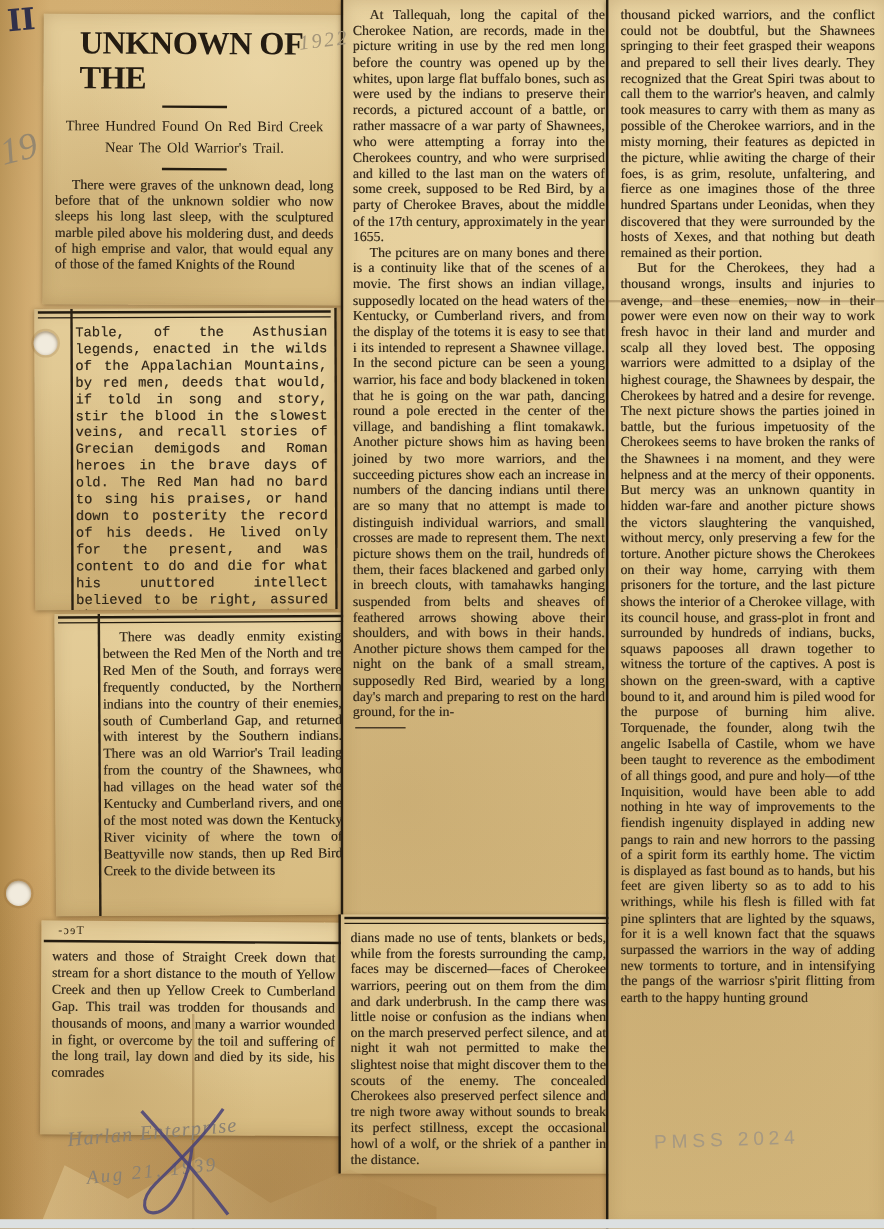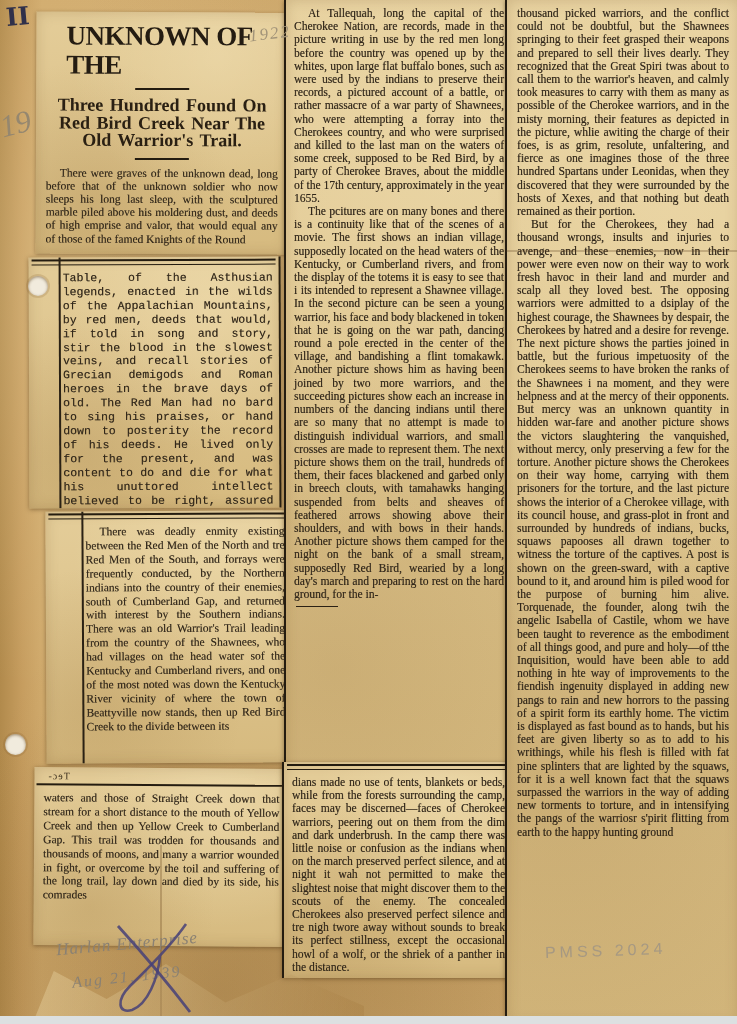--- a/index.html
+++ b/index.html
@@ -26,21 +26,21 @@
   .body{
     margin:0;font-size:11.5px;line-height:13.2px;text-align:justify;
     color:#31271a;text-shadow:0.3px 0 0 rgba(49,39,26,0.5);
   }
   .lh14{line-height:13.9px;}
   .indent{text-indent:14px;}
   .headline{margin:10px 0 0 0;font-weight:bold;color:#241c12;font-size:27px;line-height:29px;letter-spacing:-0.5px;}
   .hl1{display:block;margin-left:30px;}
   .hl2{display:block;margin-left:84px;}
   .rule-short{width:54px;border-top:2.5px solid #241c10;margin:8px auto 7px auto;}
-  .subhead{margin:0;padding:0 18px;font-size:18px;line-height:17.5px;font-weight:bold;text-align:center;word-spacing:2px;color:#2a2013;}
+  .subhead{margin:0;padding:0 18px;font-size:12px;line-height:17.5px;font-weight:normal;text-align:center;word-spacing:2px;color:#2a2013;}
   .double-rule{border-top:2.5px solid #241c10;border-bottom:1px solid #241c10;height:3px;margin:2px 3px 6px 3px;}
   .end-dash{width:42px;border-top:1.5px solid #2a2014;margin:5px 0 4px 10px;}
   .vrule-inner{position:absolute;top:0;bottom:0;width:1.5px;background:#2a2114;}
   .mark{position:absolute;z-index:5;white-space:nowrap;}
   .roman{left:6px;top:2px;font-size:25px;font-weight:bold;color:#30304a;transform:rotate(-5deg);font-family:"DejaVu Serif",serif;}
   .pagenum{left:0px;top:106px;font-size:31px;font-style:italic;color:#95876f;transform:rotate(-14deg);}
   .year{left:249px;top:24px;font-size:17px;font-style:italic;color:#a29479;transform:rotate(-7deg);letter-spacing:2px;}
   .cite1{left:56px;top:934px;font-size:17px;font-style:italic;color:#8a8173;transform:rotate(-5deg);letter-spacing:1px;}
   .cite2{left:72px;top:968px;font-size:16px;font-style:italic;color:#8a8173;transform:rotate(-6deg);letter-spacing:2px;}
   .watermark{left:545px;top:942px;font-family:"Liberation Sans",sans-serif;font-size:16px;color:rgba(125,128,142,0.5);letter-spacing:4px;transform:rotate(-2deg);z-index:4;}

